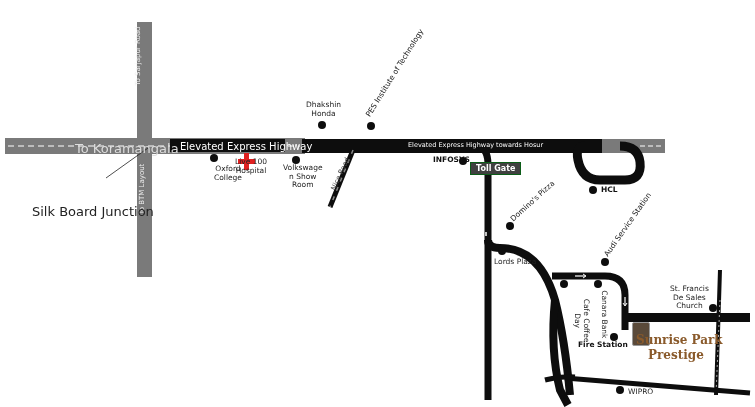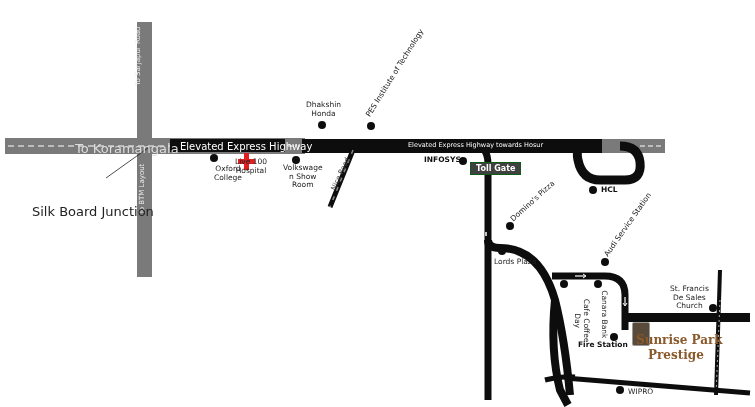--- a/index.html
+++ b/index.html
@@ -93,21 +93,21 @@
 <div class="lbl" style="left:198px;top:165px;white-space:pre;margin-left:16px;">Oxford
 College</div>
 <div class="lbl" style="left:235px;top:158px;white-space:pre;">Live 100
 Hospital</div>
 <div class="lbl" style="left:283px;top:164px;white-space:pre;">Volkswage
 n Show
 Room</div>
 <div class="lbl" style="left:306px;top:101px;white-space:pre;">Dhakshin
 Honda</div>
 <div class="lbl" style="left:372px;top:110px;transform:rotate(-58deg);transform-origin:left bottom;">PES Institute of Technology</div>
-<div class="lbl lbl-bold" style="left:424px;top:156px;">INFOSYS</div>
+<div class="lbl lbl-bold" style="left:433px;top:156px;">INFOSYS</div>
 <div class="lbl lbl-bold" style="left:601px;top:186px;">HCL</div>
 <div class="lbl" style="left:515px;top:215px;transform:rotate(-42deg);transform-origin:left bottom;">Domino's Pizza</div>
 <div class="lbl" style="left:494px;top:258px;">Lords Plaza</div>
 <div class="lbl" style="left:610px;top:250px;transform:rotate(-55deg);transform-origin:left bottom;">Audi Service Station</div>
 <div class="lbl" style="left:560px;top:312px;transform:rotate(90deg);white-space:pre;">Cafe Coffee
 Day</div>
 <div class="lbl" style="left:580px;top:310px;transform:rotate(90deg);">Canara Bank</div>
 <div class="lbl lbl-bold" style="left:578px;top:341px;">Fire Station</div>
 <div class="lbl" style="left:670px;top:285px;white-space:pre;">St. Francis
 De Sales

